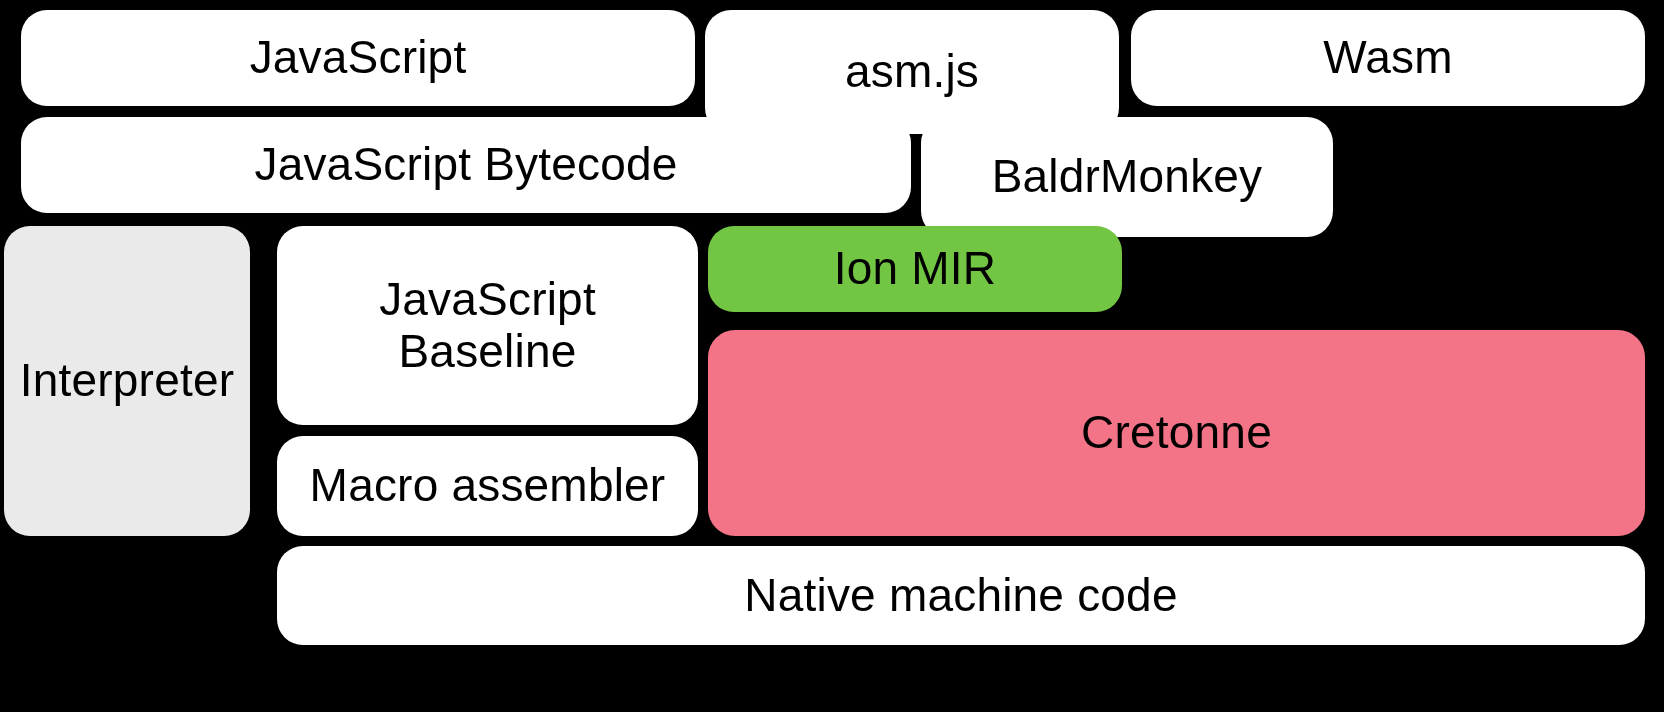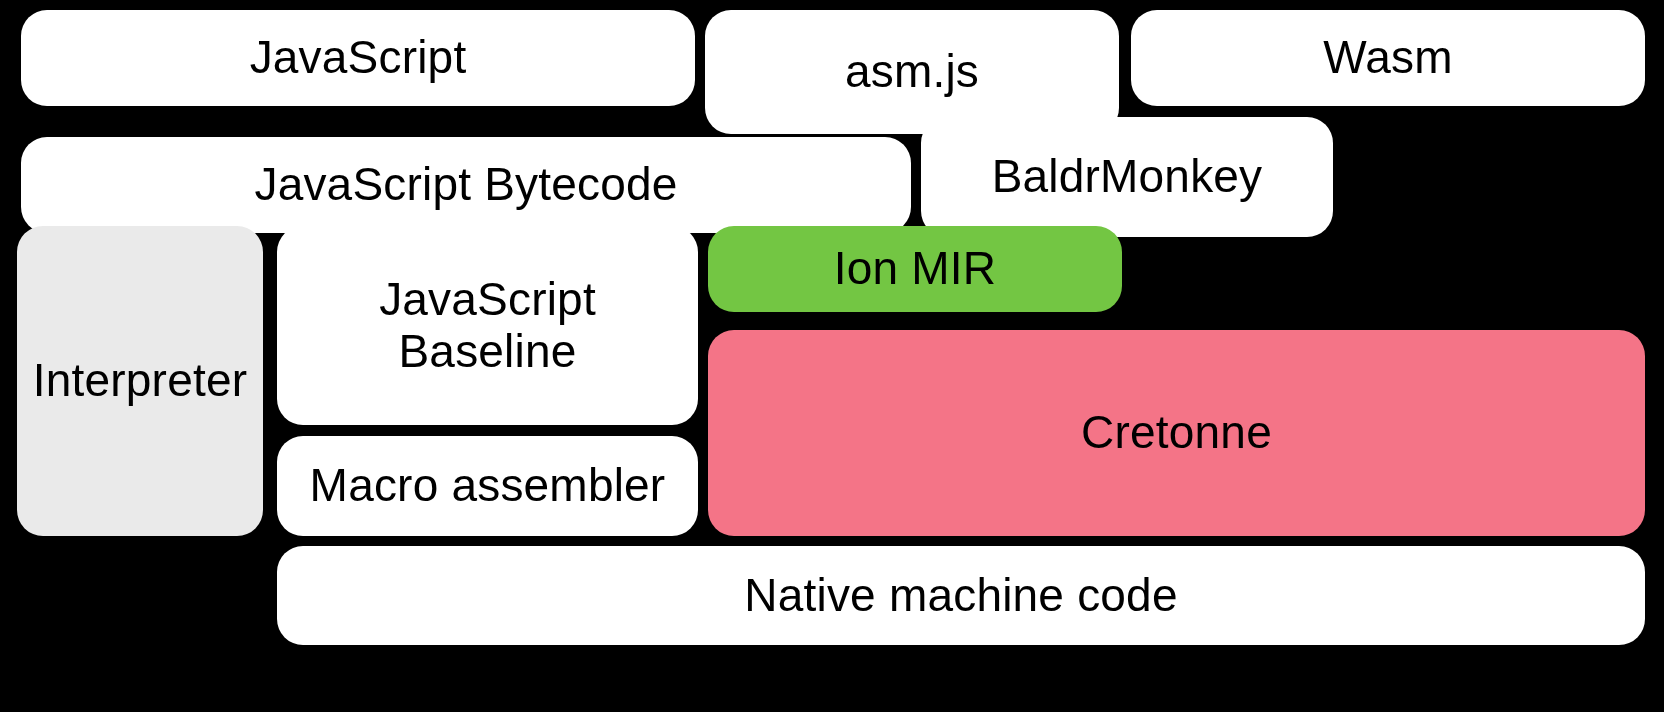--- a/index.html
+++ b/index.html
@@ -38,29 +38,29 @@
   .fill-gray   { background: #eaeaea; }
   .fill-green  { background: #73c643; }
   .fill-pink   { background: #f47487; }
 
   
   #box-javascript      { left: 21px;   top: 10px;  width: 674px;  height: 96px; }
   #box-asmjs           { left: 705px;  top: 10px;  width: 414px;  height: 124px; }
   #box-wasm            { left: 1131px; top: 10px;  width: 514px;  height: 96px; }
 
   
-  #box-js-bytecode     { left: 21px;   top: 117px; width: 890px;  height: 96px; margin-top: 20px; }
+  #box-js-bytecode     { left: 21px;   top: 117px; width: 890px;  height: 96px; }
   #box-baldrmonkey     { left: 921px;  top: 117px; width: 412px;  height: 120px; }
 
   
-  #box-interpreter     { left: 17px;   top: 226px; width: 246px;  height: 310px; text-align: center; }
+  #box-interpreter     { left: 4px;   top: 226px; width: 246px;  height: 310px; text-align: center; }
   #box-js-baseline     { left: 277px;  top: 226px; width: 421px;  height: 199px; }
   #box-macro-assembler { left: 277px;  top: 436px; width: 421px;  height: 100px; }
   #box-ion-mir         { left: 708px;  top: 226px; width: 414px;  height: 86px; }
-  #box-cretonne        { left: 708px;  top: 330px; width: 937px;  height: 206px; }
+  #box-cretonne        { left: 708px;  top: 330px; width: 937px;  height: 206px; border-radius: 27px; }
 
   
   #box-native-code     { left: 277px;  top: 546px; width: 1368px; height: 99px; }
 </style>
 </head>
 <body>
 
 <div id="diagram">
 
   <div class="box fill-white" id="box-javascript">JavaScript</div>

